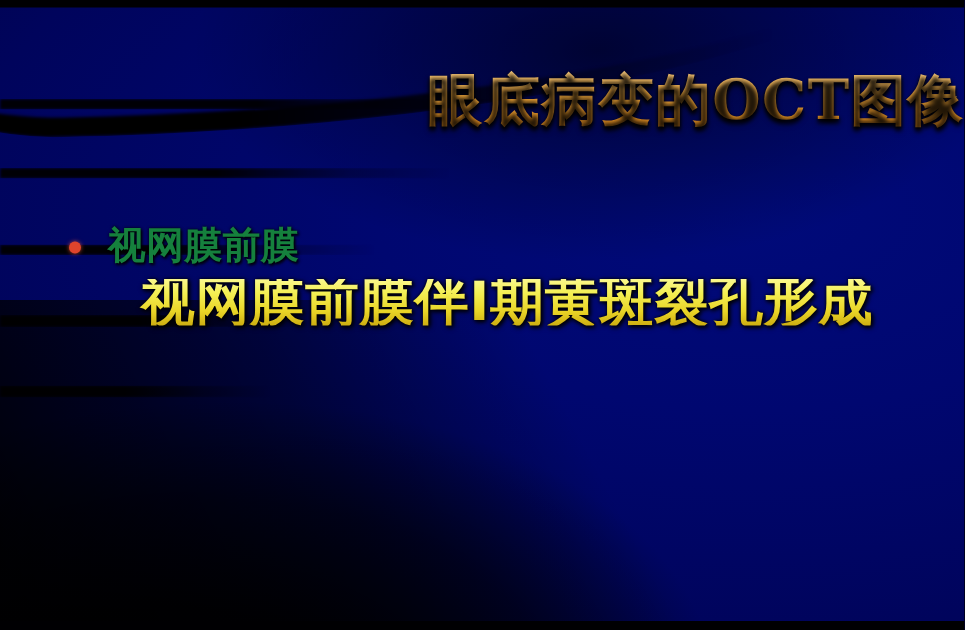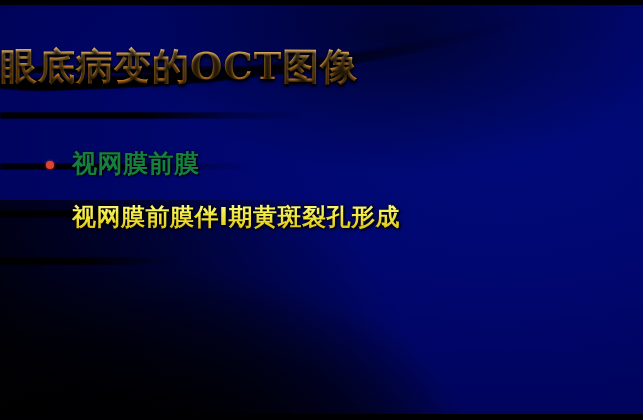--- a/index.html
+++ b/index.html
@@ -105,21 +105,21 @@
   .content {
     position: absolute;
     inset: 0;
   }
 
   .title {
     position: absolute;
     top: 42px;
     left: 0;
     width: 643px;
-    text-align: left;
+    text-align: right;
     font-family: "DejaVu Serif", "Liberation Serif", serif;
     font-weight: 700;
     font-size: 37px;
     letter-spacing: 1px;
     color: #e9a43c;
     background: linear-gradient(180deg,#f6d08f 0%, #e9a43c 42%, #d88b24 72%, #b96c14 100%);
     -webkit-background-clip: text;
             background-clip: text;
     -webkit-text-fill-color: transparent;
     text-shadow: 0 2px 3px rgba(0,0,0,0.85);
@@ -161,28 +161,29 @@
     left: 28px;
     top: 0;
     font-size: 25px;
     color: #15803d;
     text-shadow:
       0 0 2px rgba(0,0,0,0.9),
       1px 1px 2px rgba(0,0,0,0.95);
   }
   .line.yellow {
     margin-left: 28px;
-    font-size: 24px;
+    font-size: 36px;
     color: #f2ec46;
     background: linear-gradient(180deg,#fbf88e 0%, #f4ef54 30%, #e9d426 70%, #cdae12 100%);
     -webkit-background-clip: text;
             background-clip: text;
     -webkit-text-fill-color: transparent;
     filter: drop-shadow(1px 1px 1.5px rgba(0,0,0,0.95)) drop-shadow(0 0 1px rgba(0,0,0,0.9));
-    margin-top: 20px;
+    margin-top: 4px;
+    text-align: center;
   }
   .line.yellow:first-of-type { margin-top: 0; }
 </style>
 </head>
 <body>
 
 <div id="slide">
 
   <div class="bg-base"></div>
   <div class="bg-topglow"></div>

